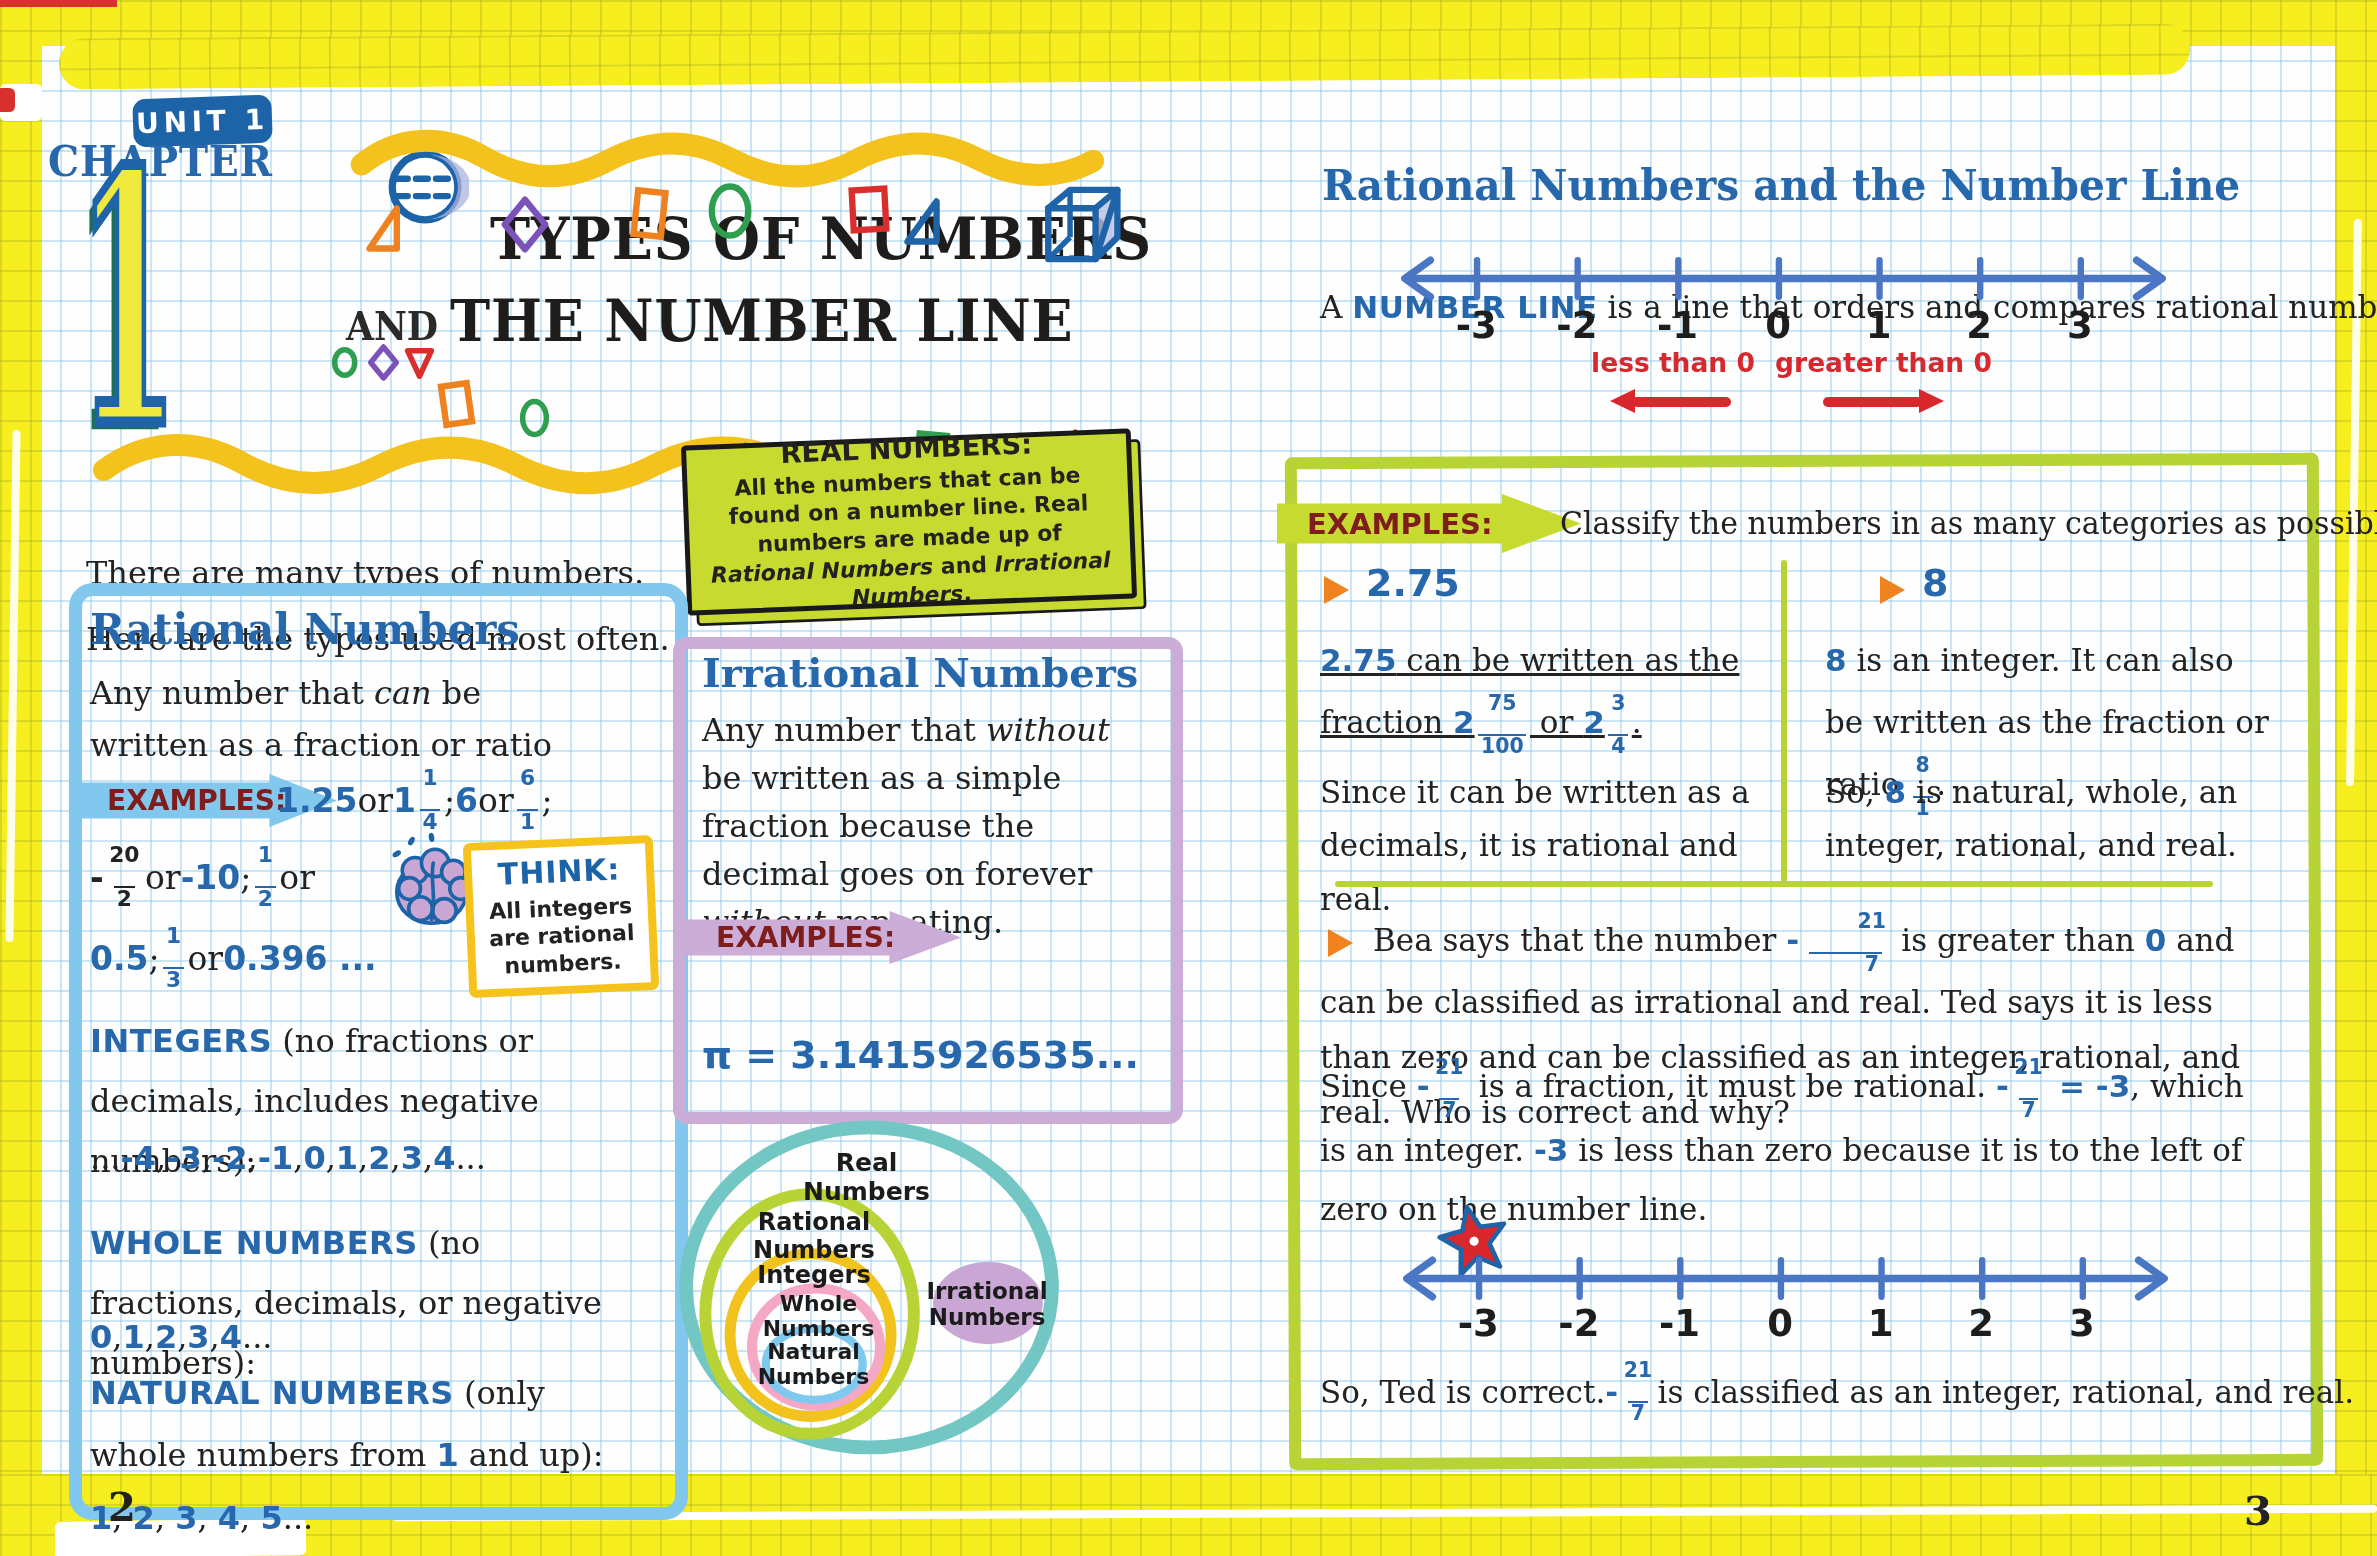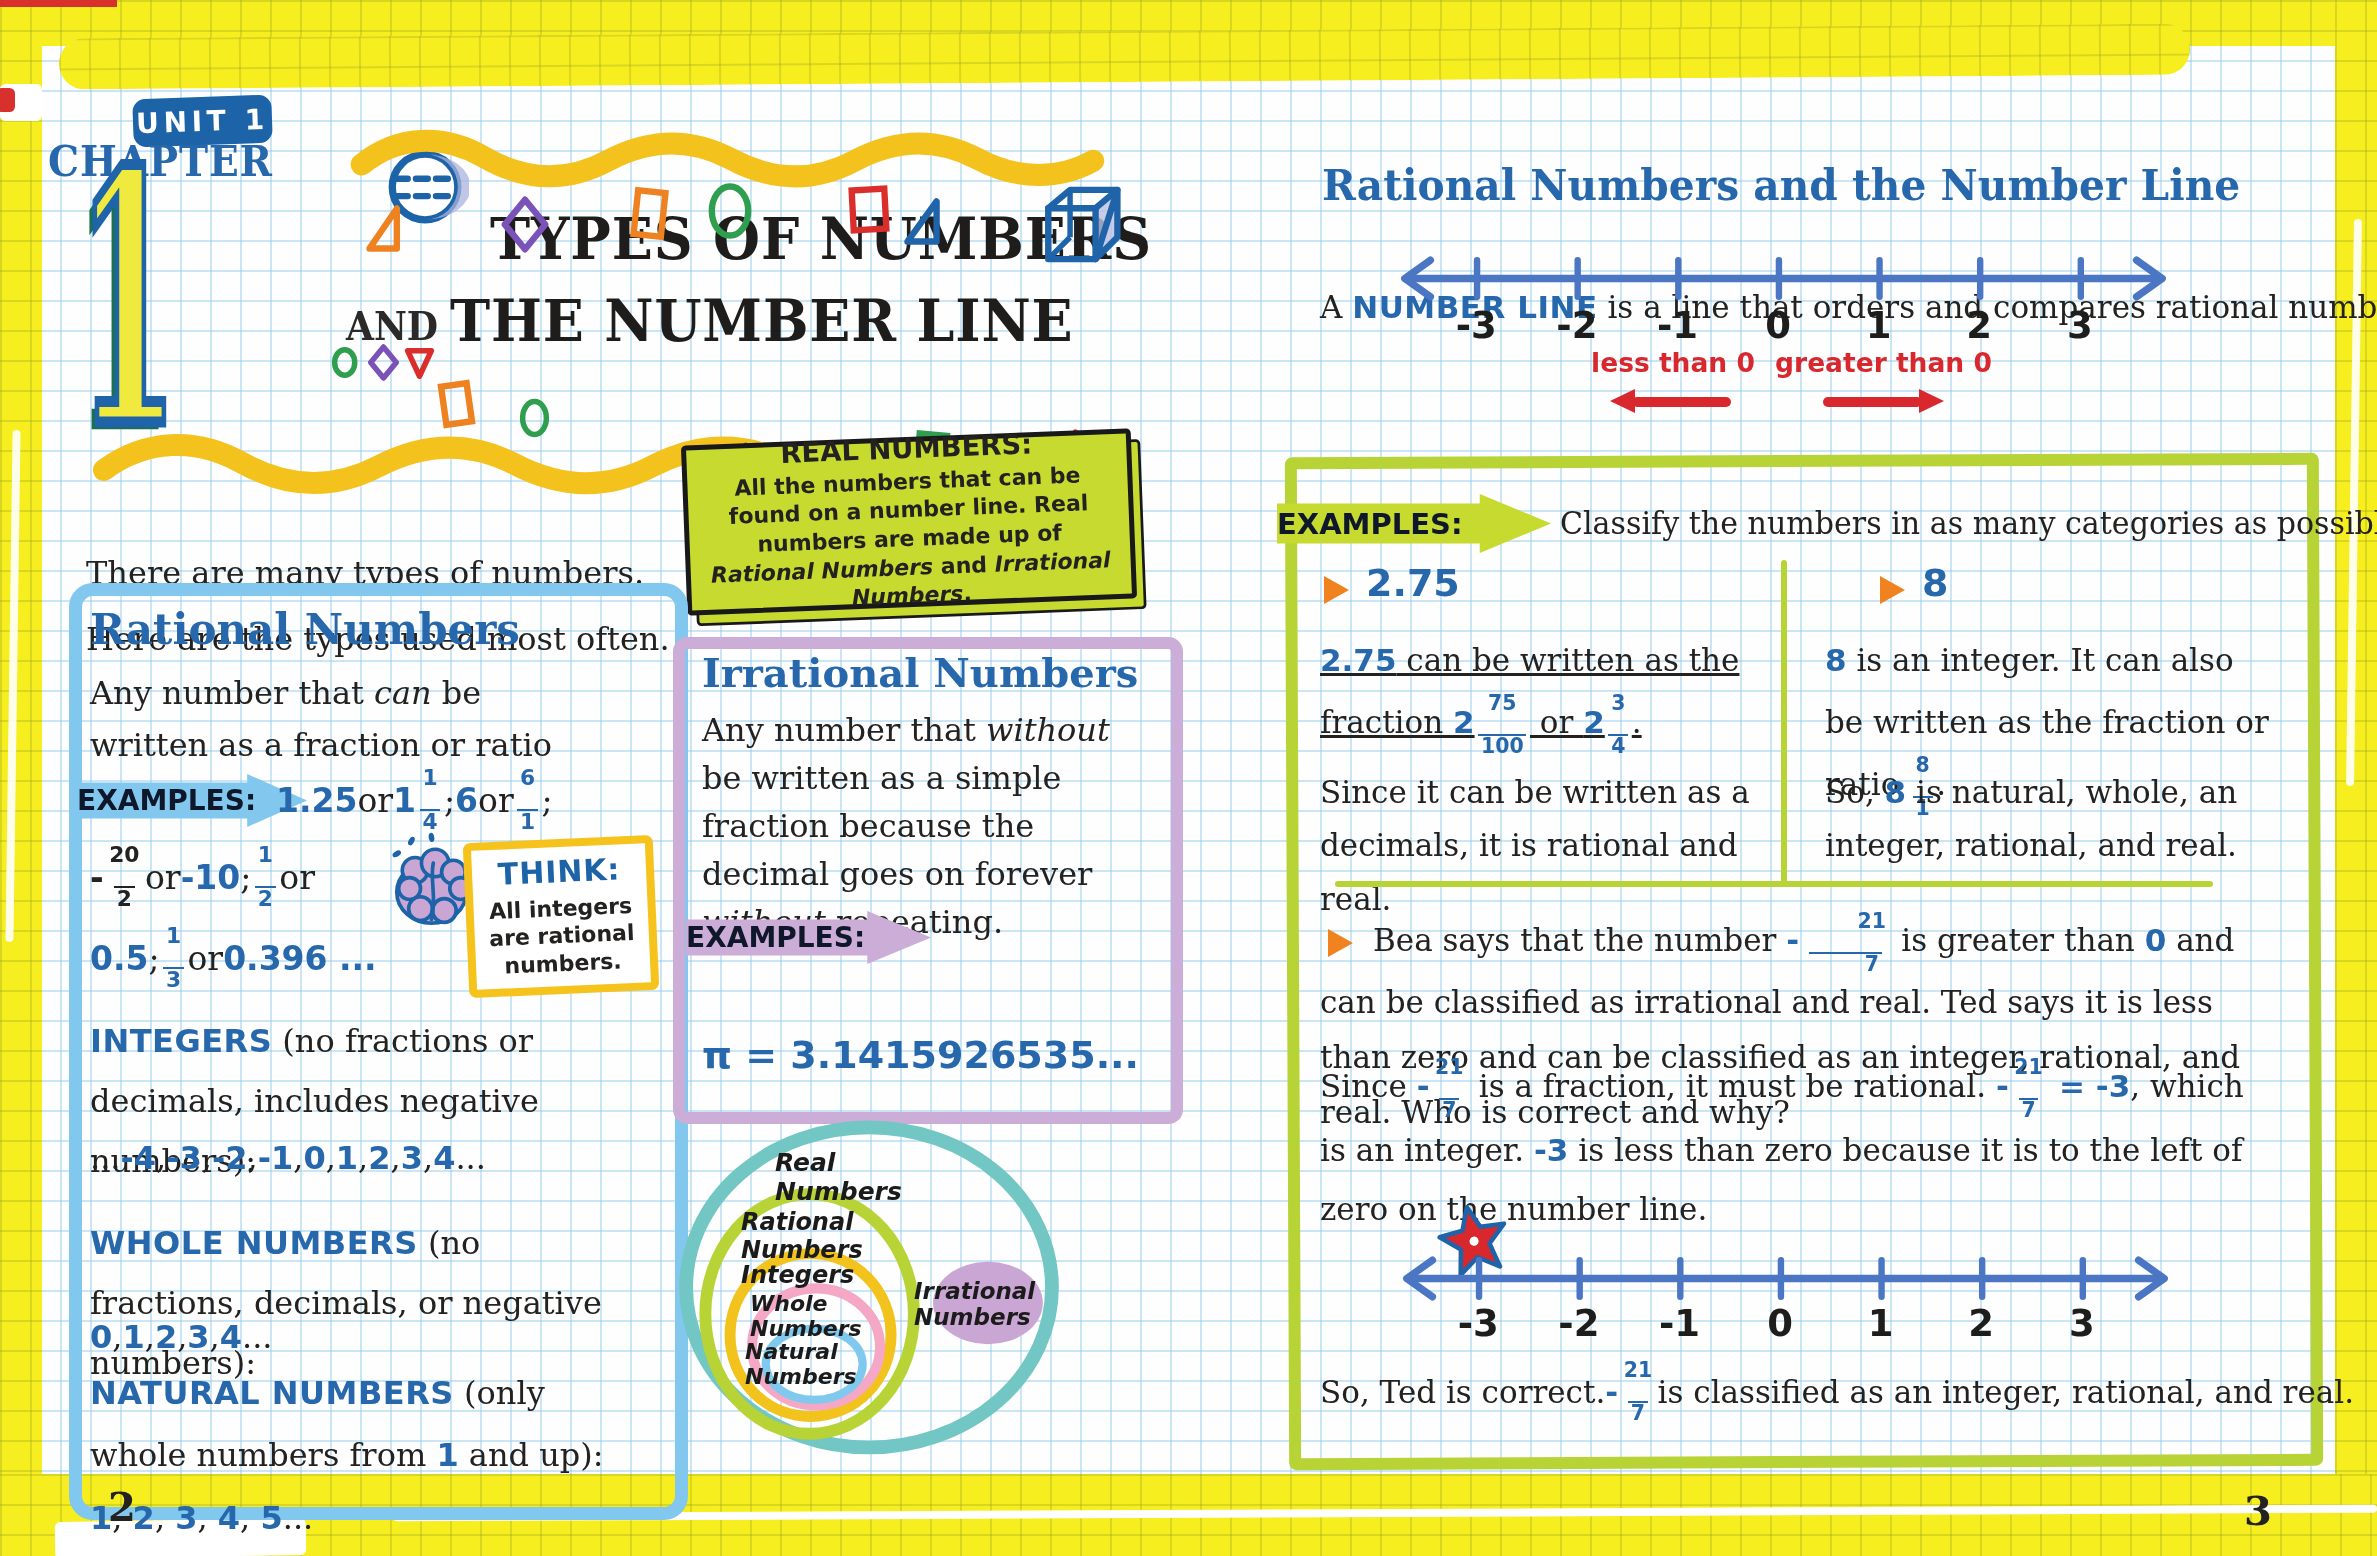--- a/index.html
+++ b/index.html
@@ -23,37 +23,37 @@
   .i{font-style:italic;}
   .bi{font-weight:bold;font-style:italic;}
   .term{color:#2767ac;font-family:"DejaVu Sans",sans-serif;font-weight:800;letter-spacing:0.5px;}
   .ov{text-decoration:overline;}
   .fr{display:inline-flex;flex-direction:column;align-items:center;vertical-align:middle;
       margin:0 3.7px;line-height:1.02;font-family:"DejaVu Sans",sans-serif;font-weight:bold;}
   .fr .fn{font-size:.66em;padding:0 1.8px;}
   .fr .fd{font-size:.66em;border-top:2.7px solid currentColor;padding:0 2.7px;margin-top:20px;}
 
   .bluehead{color:#2767ac;font-weight:900;font-family:"DejaVu Serif",serif;}
-  .arrowlabel{position:absolute;display:flex;align-items:center;padding-left:0;
-      font-family:"DejaVu Sans",sans-serif;font-weight:900;color:#0f172a;
+  .arrowlabel{position:absolute;display:flex;align-items:center;padding-left:30px;
+      font-family:"DejaVu Sans",sans-serif;font-weight:900;color:#7f1d1d;
       clip-path:polygon(0 16%,74% 16%,74% 0,100% 50%,74% 100%,74% 84%,0 84%);}
   .tri-bullet{width:0;height:0;border-left:25px solid #f0821f;
       border-top:14.6px solid transparent;border-bottom:14.6px solid transparent;}
   .flexline{display:flex;align-items:center;}
   .nl-labels{display:flex;}
   .nl-labels span{flex:1;text-align:center;font-family:"DejaVu Sans",sans-serif;
       font-weight:700;color:#1d1d1b;}
   .arrow-left{position:absolute;height:10px;background:#d8282d;border-radius:5.5px;}
   .arrow-left::before{content:"";position:absolute;left:-22px;top:-8.2px;width:0;height:0;
       border-right:25px solid #d8282d;border-top:12.8px solid transparent;border-bottom:12.8px solid transparent;}
   .arrow-right{position:absolute;height:10px;background:#d8282d;border-radius:5.5px;}
   .arrow-right::before{content:"";position:absolute;right:-22px;top:-8.2px;width:0;height:0;
       border-left:25px solid #d8282d;border-top:12.8px solid transparent;border-bottom:12.8px solid transparent;}
-  .vlabel{position:absolute;text-align:left;font-family:"DejaVu Sans",sans-serif;
-      font-weight:600;color:#1b1b1b;line-height:1.15;font-style:italic;}
+  .vlabel{position:absolute;text-align:center;font-family:"DejaVu Sans",sans-serif;
+      font-weight:600;color:#1b1b1b;line-height:1.15;}
 </style>
 </head>
 <body>
 
 <div class="canvas">
 
   <div class="yband" style="left:0;top:0;width:2377px;height:46px;"></div>
   <div class="yband" style="left:59px;top:31px;width:2131px;height:51px;border-radius:25.6px;transform:rotate(-0.4deg);"></div>
   <div class="yband" style="left:0;top:0;width:42px;height:1556px;"></div>
   <div class="yband" style="left:2335px;top:0;width:42px;height:1556px;"></div>

